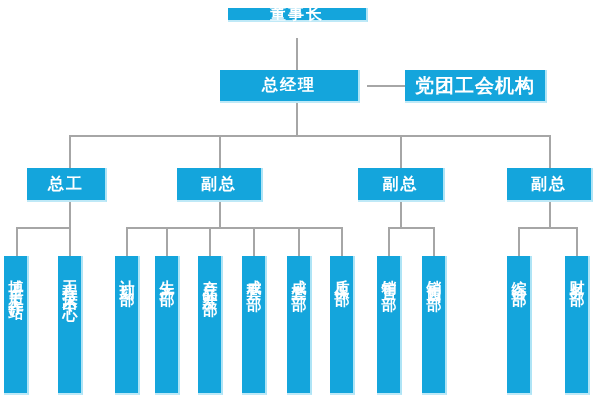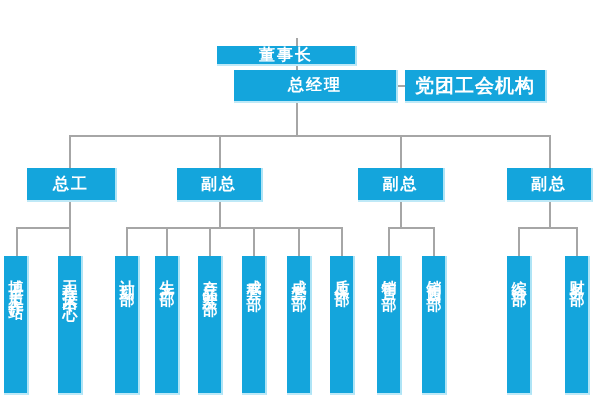--- a/index.html
+++ b/index.html
@@ -79,26 +79,26 @@
   <div class="line" style="left:400px;top:202px;width:2px;height:27px;"></div>
   <div class="line" style="left:388px;top:227px;width:47px;height:2px;"></div>
   <div class="line" style="left:388px;top:227px;width:2px;height:29px;"></div>
   <div class="line" style="left:433px;top:227px;width:2px;height:29px;"></div>
 
   <div class="line" style="left:549px;top:202px;width:2px;height:27px;"></div>
   <div class="line" style="left:518px;top:227px;width:60px;height:2px;"></div>
   <div class="line" style="left:518px;top:227px;width:2px;height:29px;"></div>
   <div class="line" style="left:576px;top:227px;width:2px;height:29px;"></div>
 
-  <div class="node hnode" style="left:217px;top:8px;width:140px;height:20px;margin-top:38px;">董事长</div>
+  <div class="node hnode" style="left:228px;top:8px;width:140px;height:14px;">董事长</div>
 
-  <div class="node hnode" style="left:234px;top:70px;width:164px;height:33px;">总经理</div>
+  <div class="node hnode" style="left:220px;top:70px;width:140px;height:33px;">总经理</div>
   <div class="node hnode small" style="left:405px;top:70px;width:142px;height:33px;">党团工会机构</div>
 
-  <div class="node hnode" style="left:27px;top:168px;width:90px;height:34px;">总工</div>
+  <div class="node hnode" style="left:27px;top:168px;width:80px;height:34px;">总工</div>
   <div class="node hnode" style="left:177px;top:168px;width:86px;height:34px;">副总</div>
   <div class="node hnode" style="left:358px;top:168px;width:87px;height:34px;">副总</div>
   <div class="node hnode" style="left:507px;top:168px;width:86px;height:34px;">副总</div>
 
   <div class="node vnode" style="left:4px;">博士后工作站</div>
   <div class="node vnode" style="left:58px;">工程技术中心</div>
 
   <div class="node vnode" style="left:115px;">计划部</div>
   <div class="node vnode" style="left:155px;">生产部</div>
   <div class="node vnode" style="left:198px;">产品开发部</div>

